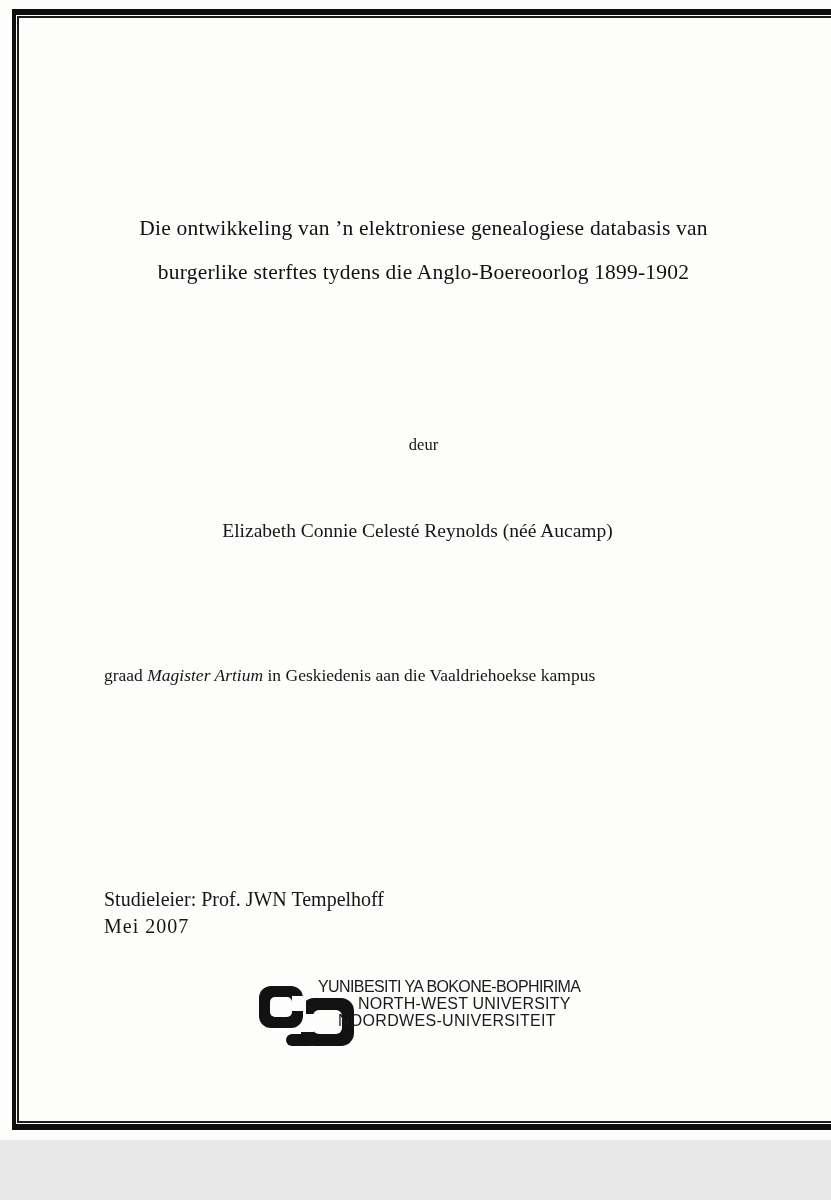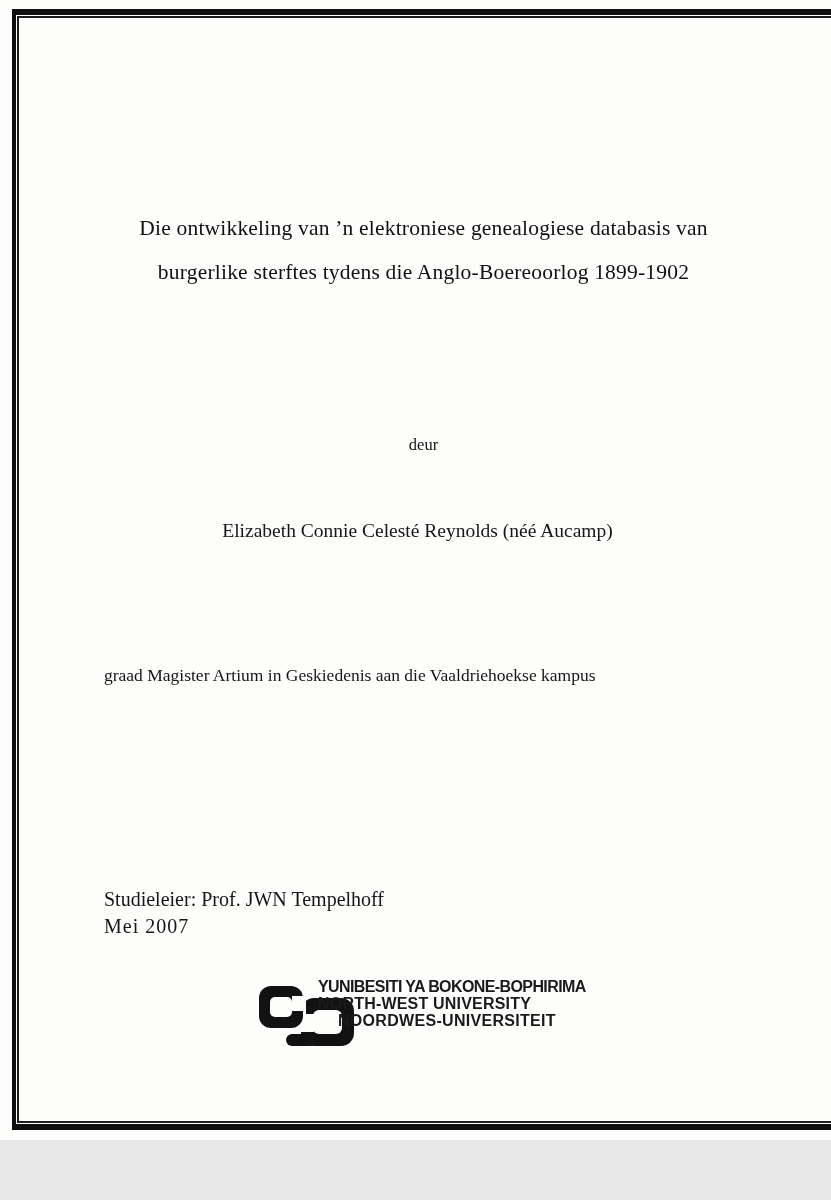--- a/index.html
+++ b/index.html
@@ -55,47 +55,47 @@
   .statement{
     position:absolute;
     left:104px;top:662px;width:636px;
     font-size:17.5px;
     line-height:26.5px;
   }
   .st-line1{
     text-align:justify;
     text-align-last:justify;
   }
-  .st-italic{}
+  .st-italic{font-style:italic;}
   .supervisor{
     position:absolute;
     left:104px;top:886px;
     font-size:20px;
     line-height:26.5px;
   }
   .date-line{letter-spacing:1px;}
   .logo{
     position:absolute;
     left:254px;top:978px;width:330px;height:80px;
   }
   .logo-mark{
     position:absolute;left:2px;top:6px;
     width:100px;height:66px;
   }
   .logo-text{
     position:absolute;left:64px;top:0px;
     font-family:"Liberation Sans","DejaVu Sans",sans-serif;
-    font-weight:700;
+    font-weight:400;
     font-size:16px;
     line-height:17px;
     color:#1a1a1a;
     white-space:nowrap;
   }
   .lt1{letter-spacing:-0.6px;}
-  .lt2{letter-spacing:0.2px;}
+  .lt2{margin-left:40px;letter-spacing:0.2px;}
   .lt3{margin-left:20px;letter-spacing:0.3px;}
 </style>
 </head>
 <body>
 
 <div class="page">
 
   <div class="frame-outer">
     <div class="frame-inner"></div>
   </div>

